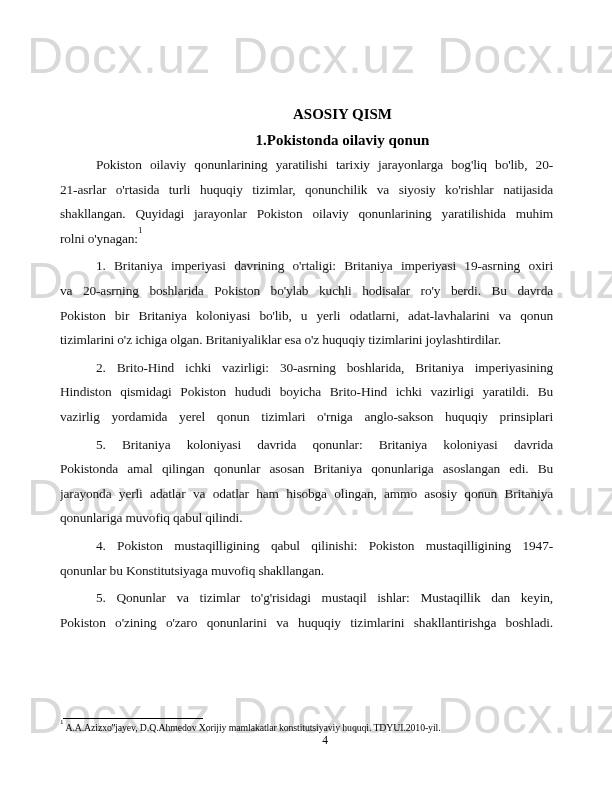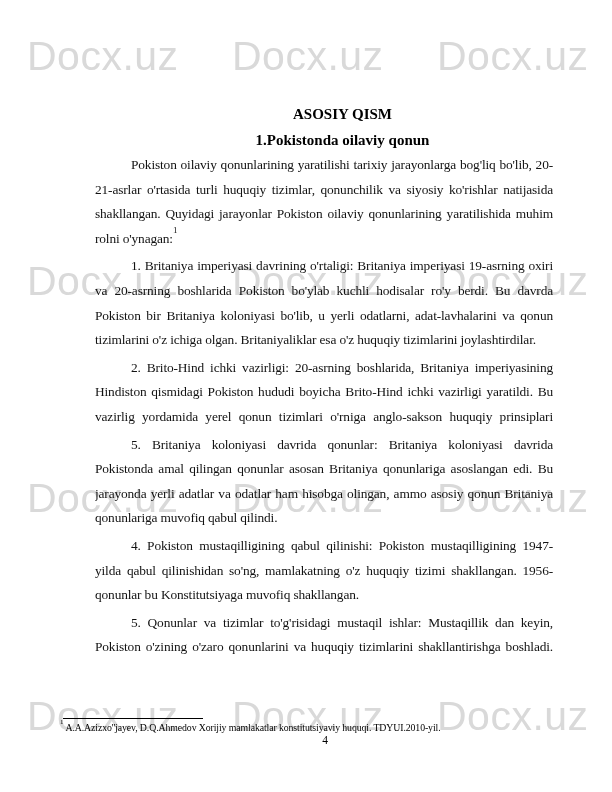--- a/index.html
+++ b/index.html
@@ -5,35 +5,35 @@
   html,body { margin:0; padding:0; background:#ffffff; }
   .page {
     position:relative; width:612px; height:792px; margin:0 auto;
     background:#ffffff; overflow:hidden;
     font-family:"Liberation Serif","DejaVu Serif",serif; color:#121212;
   }
   
   .wm {
     position:absolute; z-index:0;
     font-family:"Liberation Sans","DejaVu Sans",sans-serif;
-    font-size:41px; line-height:38px; font-weight:400;
+    font-size:50px; line-height:38px; font-weight:400;
     letter-spacing:0.5px; white-space:nowrap; user-select:none;
   }
   
   .content { position:absolute; z-index:1; left:60px; top:101px; width:493px; }
   .h-title, .h-subtitle {
     margin:0 0 0 72px; font-size:15px; font-weight:bold;
     text-align:center; line-height:26px; color:#000;
   }
   .h-subtitle { }
   .para { margin:0 0 3px 0; }
   .ln {
     display:block; white-space:nowrap; overflow:hidden;
     font-size:13.4px; line-height:24.6px; letter-spacing:-0.15px;
-    text-align:justify; text-align-last:justify;margin-left:35px;
+    text-align:justify; text-align-last:justify;
   }
   .ln.first { text-indent:36px; }
   .ln.endp  { text-align-last:left; }
   sup.fnref { font-size:9px; line-height:0; position:relative; top:-4px; }
   
   .footnote { position:absolute; z-index:1; left:60px; top:718px; width:493px; }
   .fn-rule { width:140px; height:0; border-top:1px solid #000; margin:0 0 3px 3px; }
   .fn-line { font-size:9.8px; line-height:12px; letter-spacing:-0.1px; color:#000; }
   sup.fnmark { font-size:7px; line-height:0; position:relative; top:-3px; margin-right:2px; }
   .page-number {
@@ -72,35 +72,34 @@
     </p>
 
     <p class="para">
       <span class="ln first">1. Britaniya imperiyasi davrining o'rtaligi: Britaniya imperiyasi 19-asrning oxiri</span>
       <span class="ln">va 20-asrning boshlarida Pokiston bo'ylab kuchli hodisalar ro'y berdi. Bu davrda</span>
       <span class="ln">Pokiston bir Britaniya koloniyasi bo'lib, u yerli odatlarni, adat-lavhalarini va qonun</span>
       <span class="ln endp">tizimlarini o'z ichiga olgan. Britaniyaliklar esa o'z huquqiy tizimlarini joylashtirdilar.</span>
     </p>
 
     <p class="para">
-      <span class="ln first">2. Brito-Hind ichki vazirligi: 20-asrning boshlarida, Britaniya imperiyasining</span>
+      <span class="ln first">2. Brito-Hind ichki vazirligi: 30-asrning boshlarida, Britaniya imperiyasining</span>
       <span class="ln">Hindiston qismidagi Pokiston hududi boyicha Brito-Hind ichki vazirligi yaratildi. Bu</span>
       <span class="ln">vazirlig yordamida yerel qonun tizimlari o'rniga anglo-sakson huquqiy prinsiplari</span>
     </p>
 
     <p class="para">
       <span class="ln first">5. Britaniya koloniyasi davrida qonunlar: Britaniya koloniyasi davrida</span>
       <span class="ln">Pokistonda amal qilingan qonunlar asosan Britaniya qonunlariga asoslangan edi. Bu</span>
       <span class="ln">jarayonda yerli adatlar va odatlar ham hisobga olingan, ammo asosiy qonun Britaniya</span>
       <span class="ln endp">qonunlariga muvofiq qabul qilindi.</span>
     </p>
 
     <p class="para">
       <span class="ln first">4. Pokiston mustaqilligining qabul qilinishi: Pokiston mustaqilligining 1947-</span>
-      <span class="ln">yilda qabul qilinishidan so'ng, mamlakatning o'z huquqiy tizimi shakllangan. 1956-</span>
       <span class="ln endp">qonunlar bu Konstitutsiyaga muvofiq shakllangan.</span>
     </p>
 
     <p class="para">
       <span class="ln first">5. Qonunlar va tizimlar to'g'risidagi mustaqil ishlar: Mustaqillik dan keyin,</span>
       <span class="ln">Pokiston o'zining o'zaro qonunlarini va huquqiy tizimlarini shakllantirishga boshladi.</span>
     </p>
   </div>
 
   <div class="footnote">

